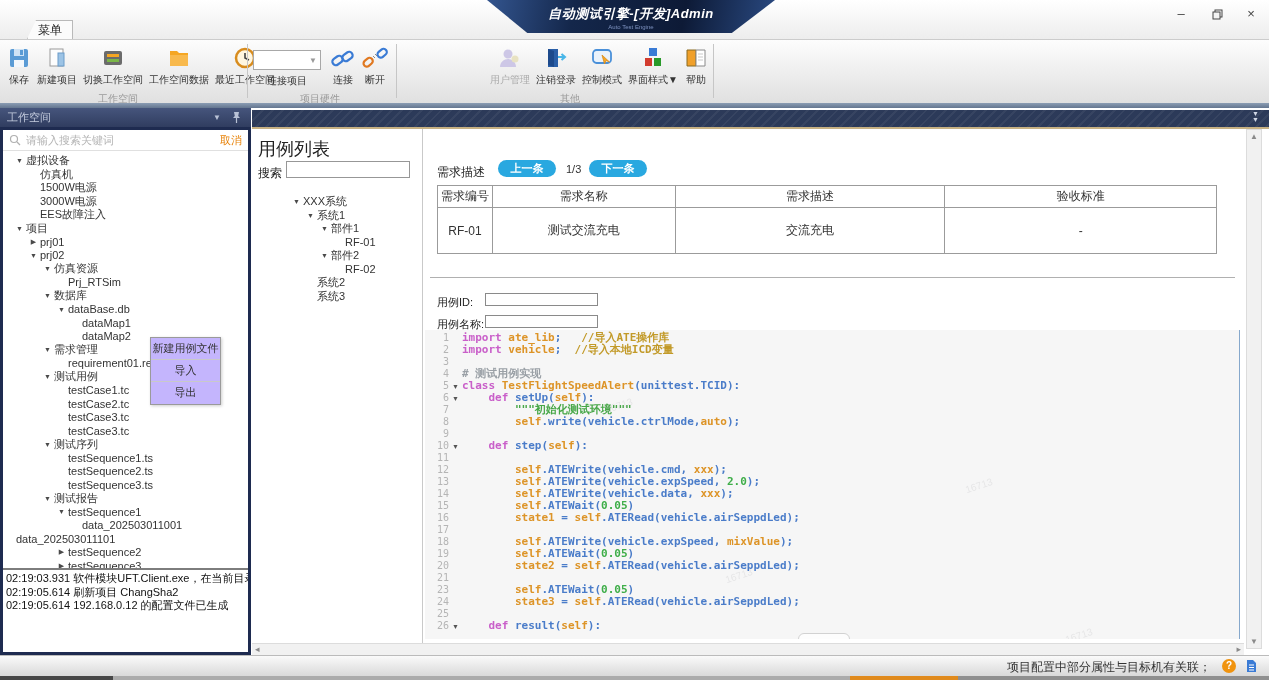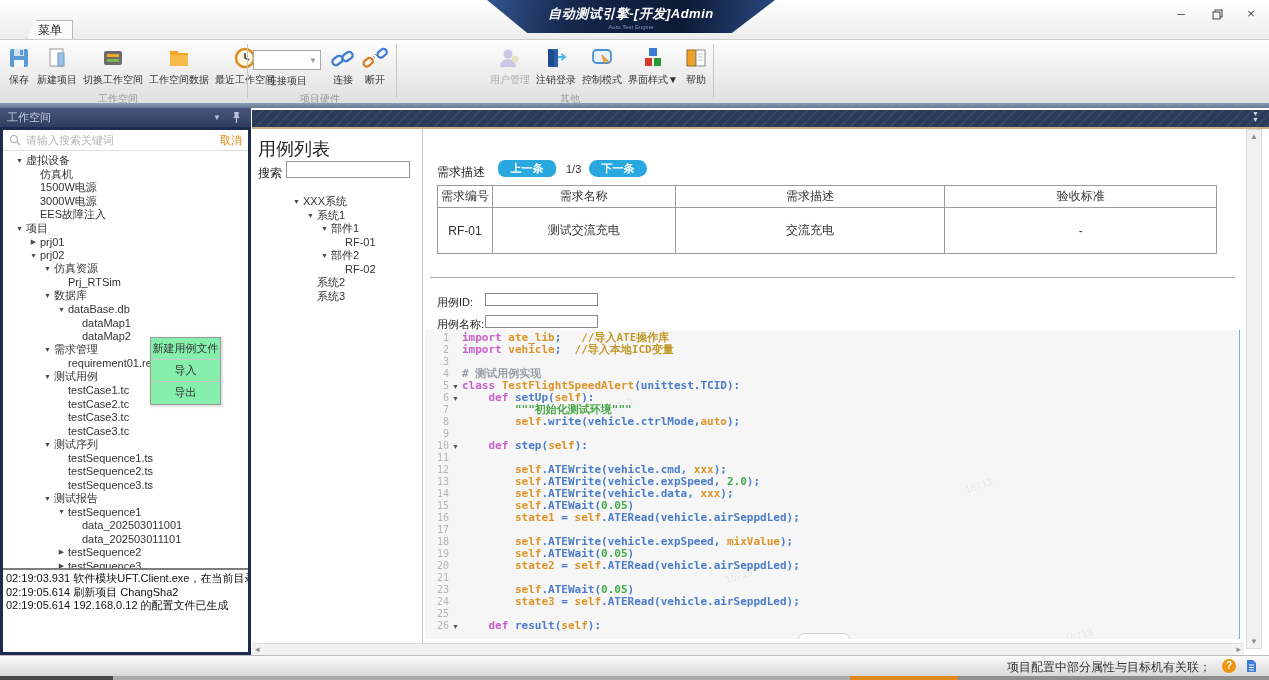--- a/index.html
+++ b/index.html
@@ -55,21 +55,21 @@
   #lp-search .ph { font-size:11px; color:#b4b4b4; margin-left:5px; flex:1; }
   #lp-search .cancel { font-size:11px; color:#e8830a; }
   #ws-tree { flex:1; overflow:hidden; padding-top:3px; }
   .trow { height:13.5px; display:flex; align-items:center; white-space:nowrap; }
   .tarw { display:inline-block; width:13px; font-size:7px; color:#4a4a4a; text-align:center; flex:none; }
   .tlbl { font-size:11px; color:#333; }
   #lp-log { flex:none; height:84px; border-top:2px solid #7d7d7d; padding:2px 3px; overflow:hidden; }
   .lrow { font-size:11px; color:#111; line-height:13.5px; white-space:nowrap; }
 
   
-  #ctx-menu { position:absolute; left:150px; top:337px; width:71px; background:#86efac;
+  #ctx-menu { position:absolute; left:150px; top:337px; width:71px; background:#c4b5fd;
               border:1px solid #9a9a9a; box-shadow:1px 1px 3px rgba(0,0,0,.2); z-index:50; }
   .mitem { height:22px; line-height:21px; text-align:center; font-size:11px; color:#333;
            border-bottom:1px solid #c9c9c9; }
   .mitem:last-child { border-bottom:none; }
 
   
   #main { position:absolute; left:252px; top:110px; width:1017px; height:545px; background:#fff; }
   #main-navy { position:absolute; left:0; top:0; width:1017px; height:17px; background:#2c3a59;
     background-image:repeating-linear-gradient(135deg,rgba(255,255,255,.05) 0 2px,transparent 2px 7px); }
   #main-navy .dblchev { position:absolute; right:10px; top:1px; color:#cfd6e4; }
@@ -423,21 +423,21 @@
           <span class="tlbl">测试报告</span>
         </div>
         <div class="trow" style="padding-left: 52px;">
           <span class="tarw">▼</span>
           <span class="tlbl">testSequence1</span>
         </div>
         <div class="trow" style="padding-left: 66px;">
           <span class="tarw"></span>
           <span class="tlbl">data_202503011001</span>
         </div>
-        <div class="trow" style="padding-left: 66px;">
+        <div class="trow" style="">
           <span class="tarw"></span>
           <span class="tlbl">data_202503011101</span>
         </div>
         <div class="trow" style="padding-left: 52px;">
           <span class="tarw">▶</span>
           <span class="tlbl">testSequence2</span>
         </div>
         <div class="trow" style="padding-left: 52px;">
           <span class="tarw">▶</span>
           <span class="tlbl">testSequence3</span>
@@ -504,21 +504,21 @@
           <div class="trow" style="padding-left: 24px;">
             <span class="tarw"></span>
             <span class="tlbl">系统3</span>
           </div>
         </div>
     </div>
     <div id="col-div"></div>
 
     <div id="right-col">
       <div id="req-label">需求描述</div>
-      <div class="navbtn" style="left:75px;border-radius:7px;">上一条</div>
+      <div class="navbtn" style="left:75px;">上一条</div>
       <div id="req-page">1/3</div>
       <div class="navbtn" style="left:166px;">下一条</div>
 
       <table id="req-table">
         <thead>
             <tr id="req-thead-row">
               <th style="width: 55px;">需求编号</th>
               <th style="width: 183px;">需求名称</th>
               <th style="width: 270px;">需求描述</th>
               <th style="width: 272px;">验收标准</th>

